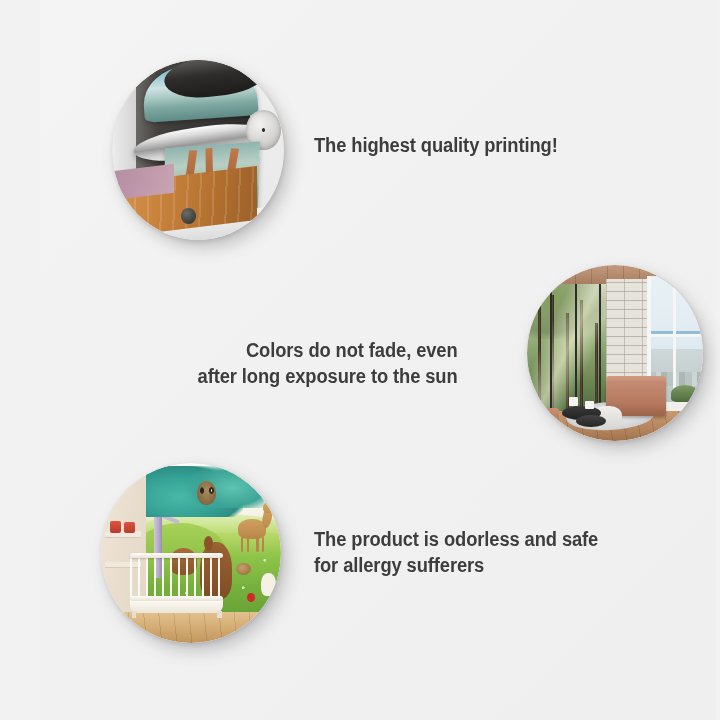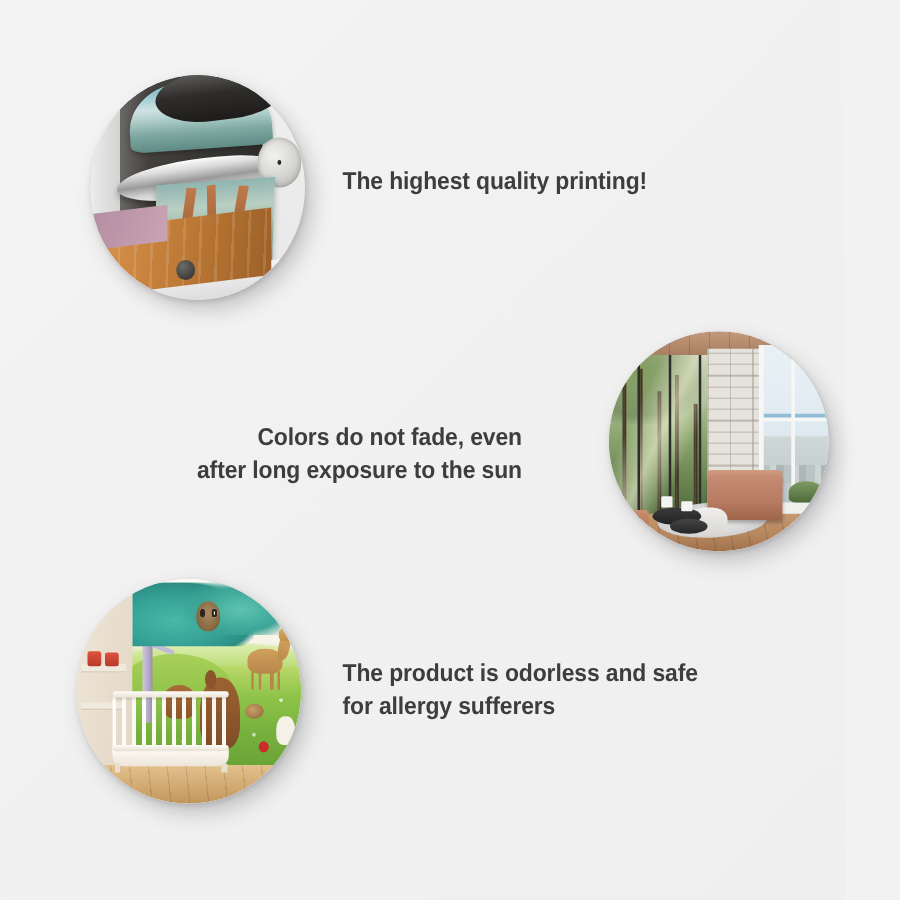--- a/index.html
+++ b/index.html
@@ -11,20 +11,21 @@
     height: 720px;
     background: #f2f2f2;
     font-family: "Liberation Sans", sans-serif;
     overflow: hidden;
   }
   .canvas {
     position: relative;
     width: 676px;
     height: 720px;
     background: linear-gradient(135deg, #f4f4f4 0%, #f1f1f1 45%, #efefef 100%);
+    margin-left: 40px;
   }
 
   .circle-wrap {
     position: absolute;
     border-radius: 50%;
     overflow: hidden;
     box-shadow: 6px 8px 16px rgba(90, 90, 95, 0.30),
                 1px 2px 4px rgba(80, 80, 85, 0.18);
     background: #dfdfdf;
   }

